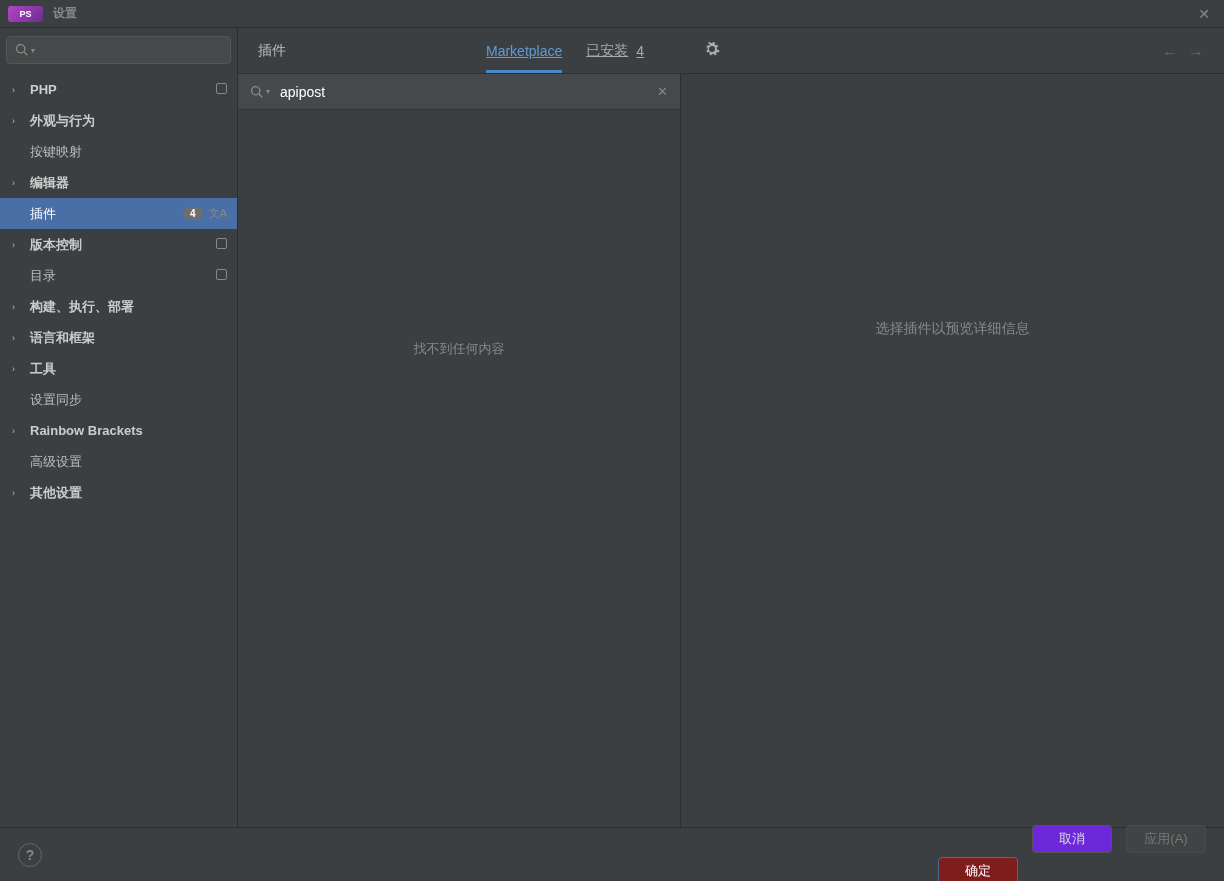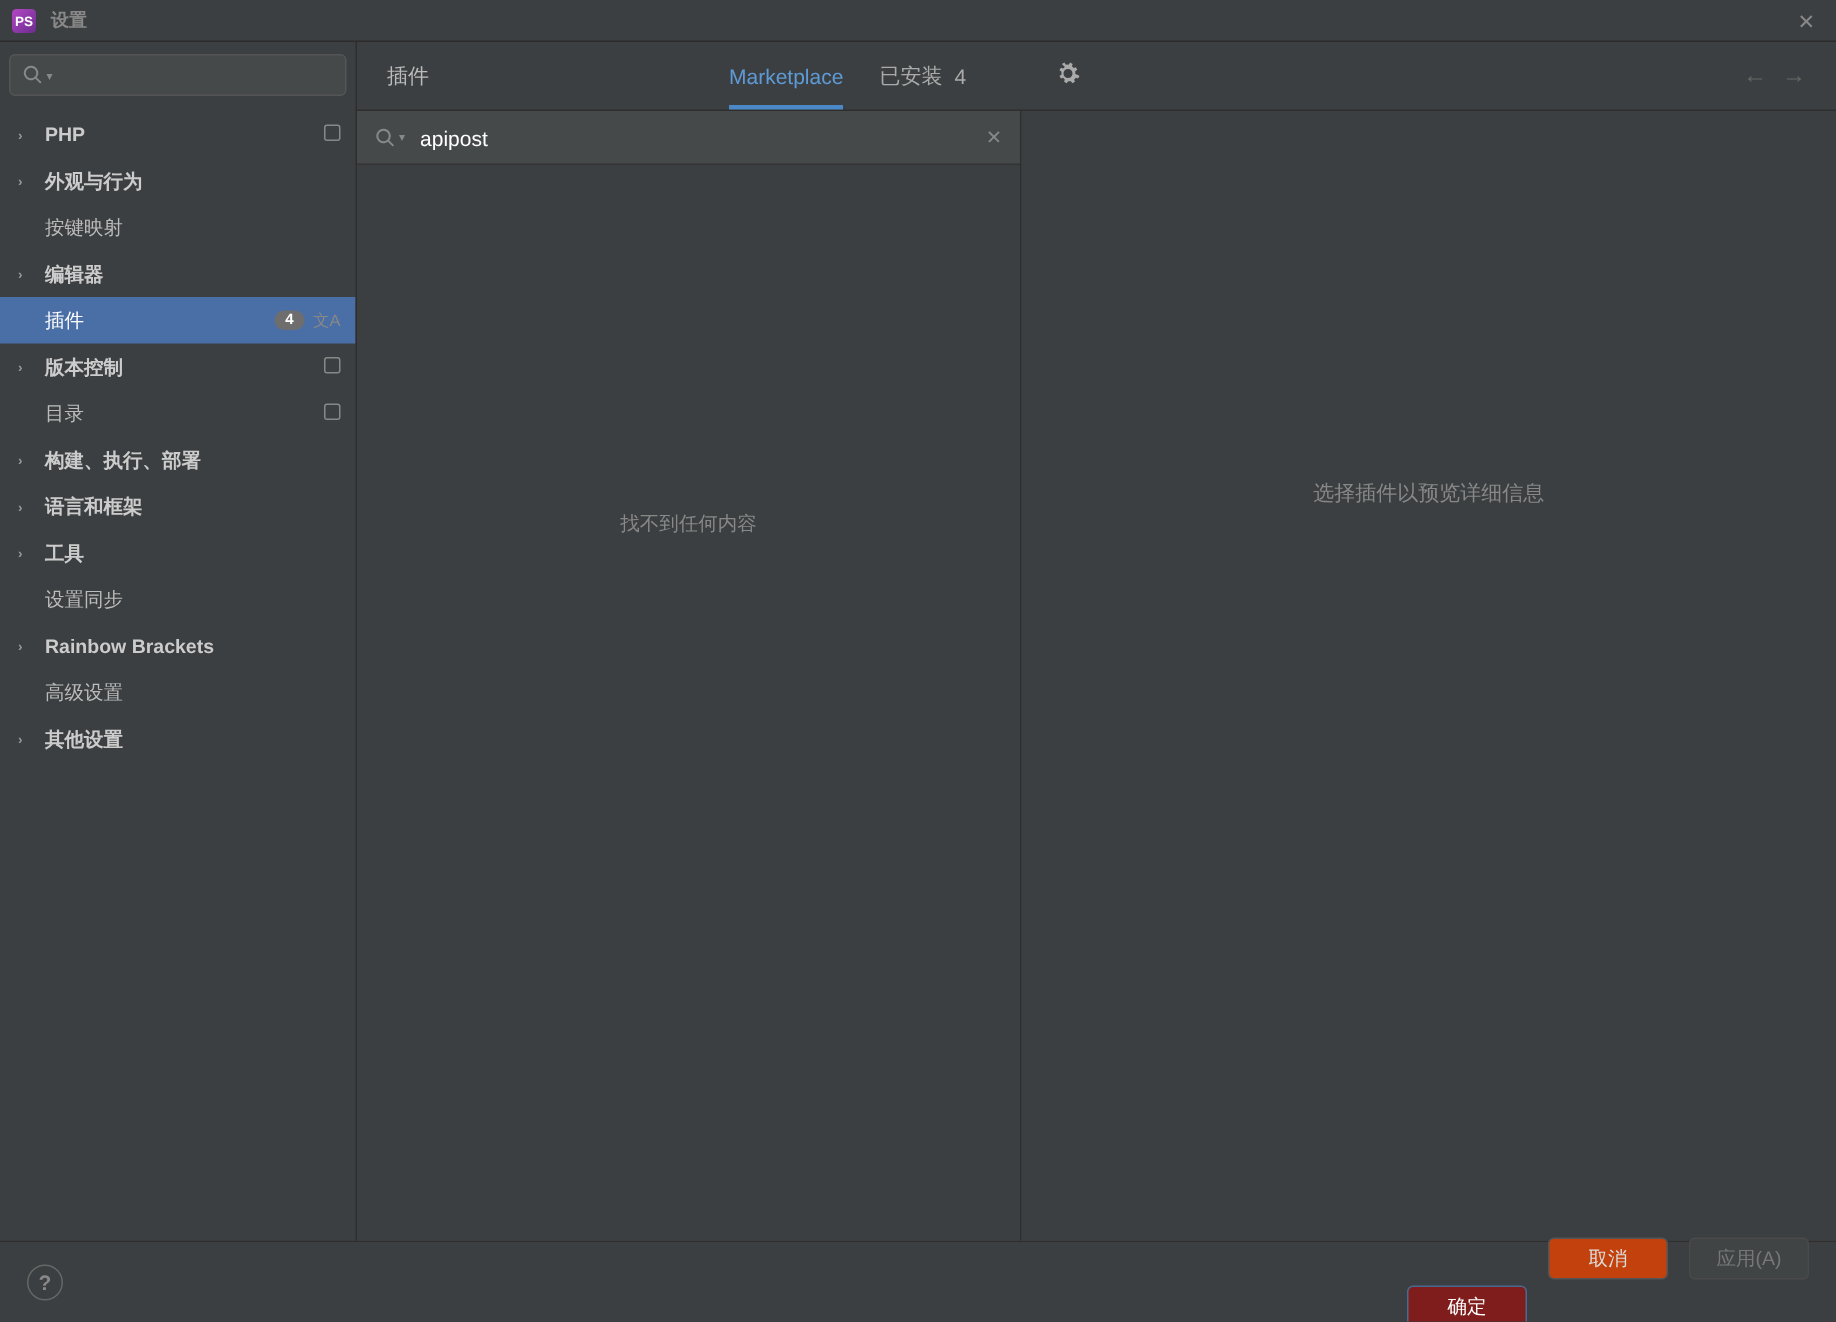--- a/index.html
+++ b/index.html
@@ -1,20 +1,20 @@
 <!DOCTYPE html>
 <html><head>
   <meta charset="utf-8">
   <style>
     * { box-sizing: border-box; margin: 0; padding: 0; }
     html, body { width: 1224px; height: 881px; font-family: "Segoe UI", Arial, sans-serif; font-size: 13px; overflow: hidden; background: #3c3f41; color: #bbb; }
     
     
     .titlebar { height: 28px; background: #3c3f41; display: flex; align-items: center; padding: 0 8px; border-bottom: 1px solid #2b2b2b; }
-    .titlebar .icon-ps { width: 16px; height: 16px; background: linear-gradient(135deg, #b446c5, #6b2d8f); border-radius: 3px; display: flex; align-items: center; justify-content: center; font-size: 9px; font-weight: bold; color: #fff; margin-right: 10px; }
+    .titlebar .icon-ps { width: 35px; height: 16px; background: linear-gradient(135deg, #b446c5, #6b2d8f); border-radius: 3px; display: flex; align-items: center; justify-content: center; font-size: 9px; font-weight: bold; color: #fff; margin-right: 10px; }
     .titlebar .title { color: #888; font-size: 12px; font-weight: bold; }
     .titlebar .close { margin-left: auto; color: #888; font-size: 14px; cursor: pointer; padding: 2px 6px; }
 
     
     .body-wrap { display: flex; height: calc(100% - 28px - 54px); }
 
     
     .sidebar { width: 238px; background: #3c3f41; border-right: 1px solid #2e2e2e; display: flex; flex-direction: column; }
     .sidebar-search { padding: 8px 6px 10px 6px; }
     .sidebar-search .search-wrap { height: 28px; background: #45494a; border: 1px solid #555; border-radius: 4px; display: flex; align-items: center; padding: 0 8px; color: #999; }
@@ -31,21 +31,21 @@
     .nav-item .proj-icon { color: #888; margin-left: auto; font-size: 11px; }
     .nav-item.selected { background: #4a6fa7; color: #fff; }
 
     
     .main { flex: 1; display: flex; flex-direction: column; background: #3c3f41; }
 
     
     .main-header { height: 46px; display: flex; align-items: center; padding: 0 20px 0 20px; border-bottom: 1px solid #2e2e2e; }
     .main-header .crumb { color: #bbb; font-size: 14px; margin-right: 200px; }
     .tabs { display: flex; align-items: stretch; height: 100%; gap: 24px; }
-    .tab { display: flex; align-items: center; color: #aaa; font-size: 14px; cursor: pointer; position: relative; }
+    .tab { display: flex; align-items: center; color: #aaa; font-size: 14px; cursor: pointer; position: relative; text-decoration: underline; }
     .tab.active { color: #5e9bd6; }
     .tab.active::after { content: ""; position: absolute; bottom: 0; left: 0; right: 0; height: 3px; background: #4a88c7; }
     .tab .count { margin-left: 8px; color: #aaa; }
     .gear { margin-left: 60px; color: #aaa; cursor: pointer; }
     .gear svg { width: 16px; height: 16px; fill: #aaa; }
     .nav-arrows { margin-left: auto; display: flex; gap: 10px; color: #666; }
     .nav-arrows span { cursor: pointer; font-size: 16px; }
 
     
     .content-split { flex: 1; display: flex; }
@@ -56,21 +56,21 @@
     .plugin-search input { flex: 1; background: transparent; border: none; outline: none; color: #ffffff; font-size: 14px; font-family: Liberation Sans, sans-serif; }
     .plugin-search .clear { color: #888; cursor: pointer; font-size: 13px; }
     .list-empty { flex: 1; display: flex; align-items: flex-start; justify-content: center; padding-top: 230px; color: #888; font-size: 13px; }
 
     .detail-col { flex: 1; background: #3c3f41; display: flex; align-items: flex-start; justify-content: center; padding-top: 246px; color: #888; font-size: 14px; }
 
     
     .footer { height: 54px; background: #3c3f41; border-top: 1px solid #2e2e2e; display: flex; align-items: center; padding: 0 18px; }
     .help-icon { width: 24px; height: 24px; border: 1px solid #666; border-radius: 50%; display: flex; align-items: center; justify-content: center; color: #888; font-size: 14px; font-weight: 600; cursor: pointer; }
     .footer .btns { margin-left: auto; display: flex; gap: 14px; }
-    .btn { height: 28px; min-width: 80px; padding: 0 16px; border-radius: 4px; border: 1px solid #555; background: #c2410c; color: #ddd; font-size: 13px; cursor: pointer; display: flex; align-items: center; justify-content: center; }
+    .btn { height: 28px; min-width: 80px; padding: 0 16px; border-radius: 4px; border: 1px solid #555; background: #6d28d9; color: #ddd; font-size: 13px; cursor: pointer; display: flex; align-items: center; justify-content: center; }
     .btn.primary { background: #7f1d1d; border-color: #4a6a92; color: #fff; margin-top: 32px; }
     .btn.disabled { color: #777; border-color: #4a4a4a; background: #414445; cursor: default; text-align: right; }
 
     .proj-square { width: 11px; height: 11px; border: 1px solid #888; border-radius: 2px; display: inline-block; }
   </style>
 </head>
 <body>
 
 <div class="titlebar">
   <div class="icon-ps">PS</div>

